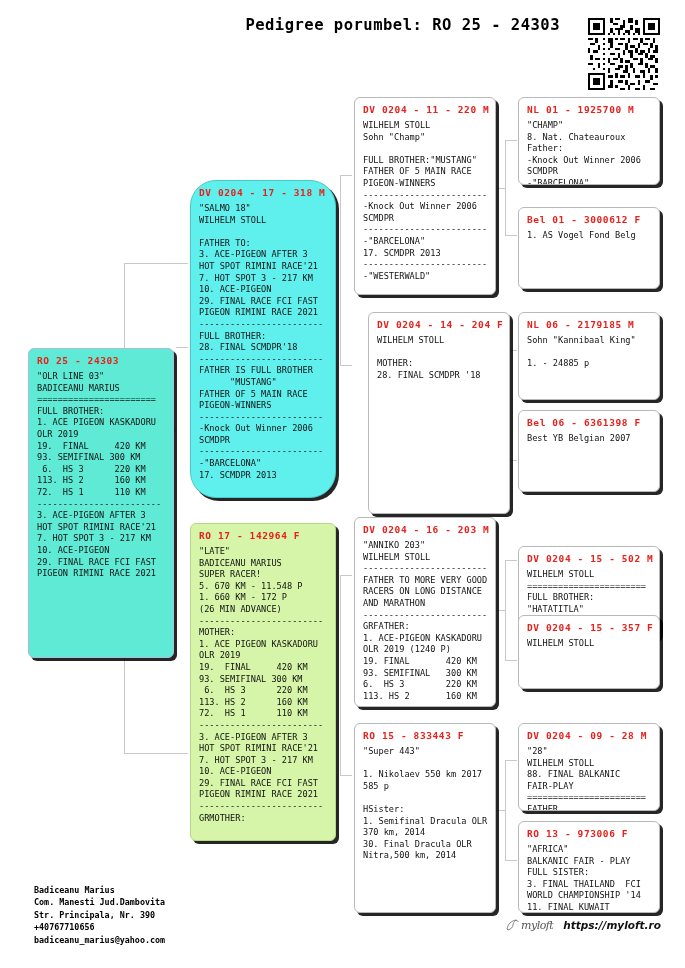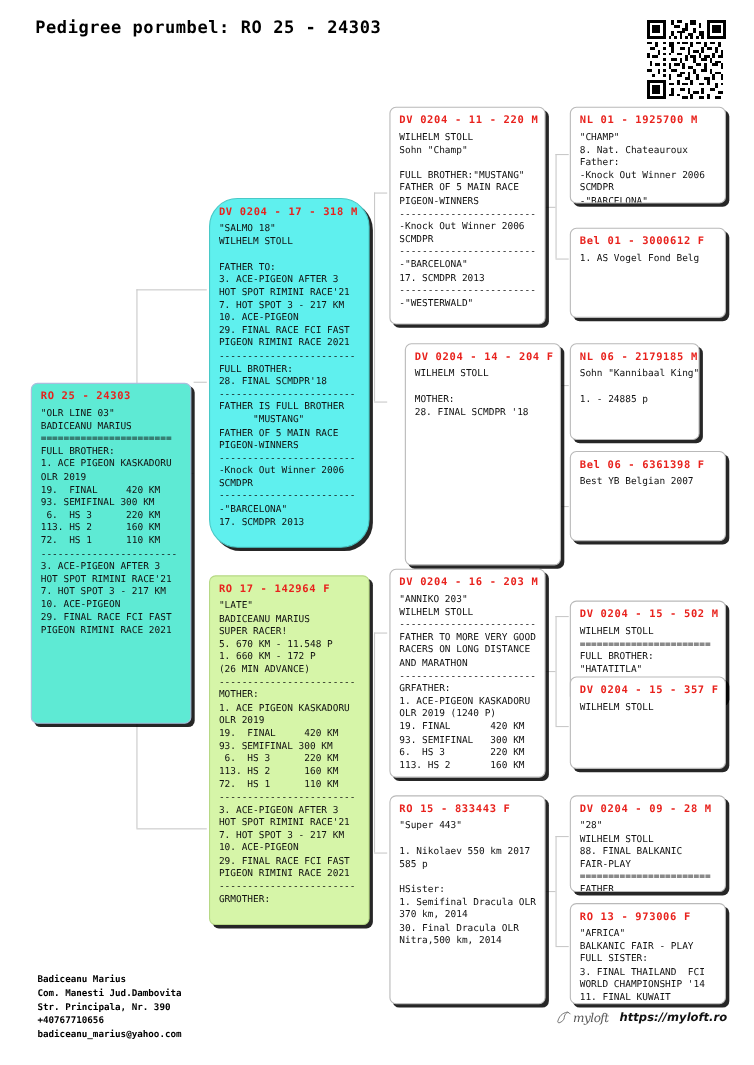--- a/index.html
+++ b/index.html
@@ -5,23 +5,23 @@
   html,body{margin:0;padding:0;}
   body{
     width:685px;height:968px;background:#ffffff;position:relative;
     font-family:"DejaVu Sans Mono","Liberation Mono",monospace;
     overflow:hidden;
   }
   .page{position:absolute;inset:0;}
 
   
   .title{
-    position:absolute;left:0;top:16px;width:560px;text-align:left;
+    position:absolute;left:0;top:16px;width:560px;text-align:right;
     font-family:"DejaVu Sans Mono","Liberation Mono",monospace;
-    font-weight:bold;font-size:15.5px;letter-spacing:0.5px;color:#000;padding-left:32px;
+    font-weight:bold;font-size:15.5px;letter-spacing:0.5px;color:#000;
   }
 
   
   .qr{position:absolute;left:588px;top:18px;width:72px;height:72px;background:#fff;}
   .qr svg{display:block;}
 
   
   .box{
     position:absolute;box-sizing:border-box;
     border:1px solid #b9b9b9;border-radius:6px;
@@ -393,21 +393,21 @@
 -Knock Out Winner 2006
 SCMDPR
 -"BARCELONA"</div>
   </div>
 
   <div class="box" style="left:518px;top:207px;width:142px;height:82px;">
     <div class="hdr">Bel 01 - 3000612 F</div>
     <div class="body">1. AS Vogel Fond Belg</div>
   </div>
 
-  <div class="box" style="left:518px;top:312px;width:118px;height:88px;">
+  <div class="box" style="left:518px;top:312px;width:142px;height:88px;">
     <div class="hdr">NL 06 - 2179185 M</div>
     <div class="body">Sohn "Kannibaal King"
 
 1. - 24885 p</div>
   </div>
 
   <div class="box" style="left:518px;top:410px;width:142px;height:82px;">
     <div class="hdr">Bel 06 - 6361398 F</div>
     <div class="body">Best YB Belgian 2007</div>
   </div>
@@ -415,21 +415,21 @@
   <div class="box" style="left:518px;top:546px;width:142px;height:93px;">
     <div class="hdr">DV 0204 - 15 - 502 M</div>
     <div class="body">WILHELM STOLL
 =======================
 FULL BROTHER:
 "HATATITLA"
 7X IN THE FIRST 1%
 SCMDPR</div>
   </div>
 
-  <div class="box" style="left:518px;top:615px;width:142px;height:84px;">
+  <div class="box" style="left:518px;top:615px;width:142px;height:74px;">
     <div class="hdr">DV 0204 - 15 - 357 F</div>
     <div class="body">WILHELM STOLL</div>
   </div>
 
   <div class="box" style="left:518px;top:723px;width:142px;height:88px;">
     <div class="hdr">DV 0204 - 09 - 28 M</div>
     <div class="body">"28"
 WILHELM STOLL
 88. FINAL BALKANIC
 FAIR-PLAY

